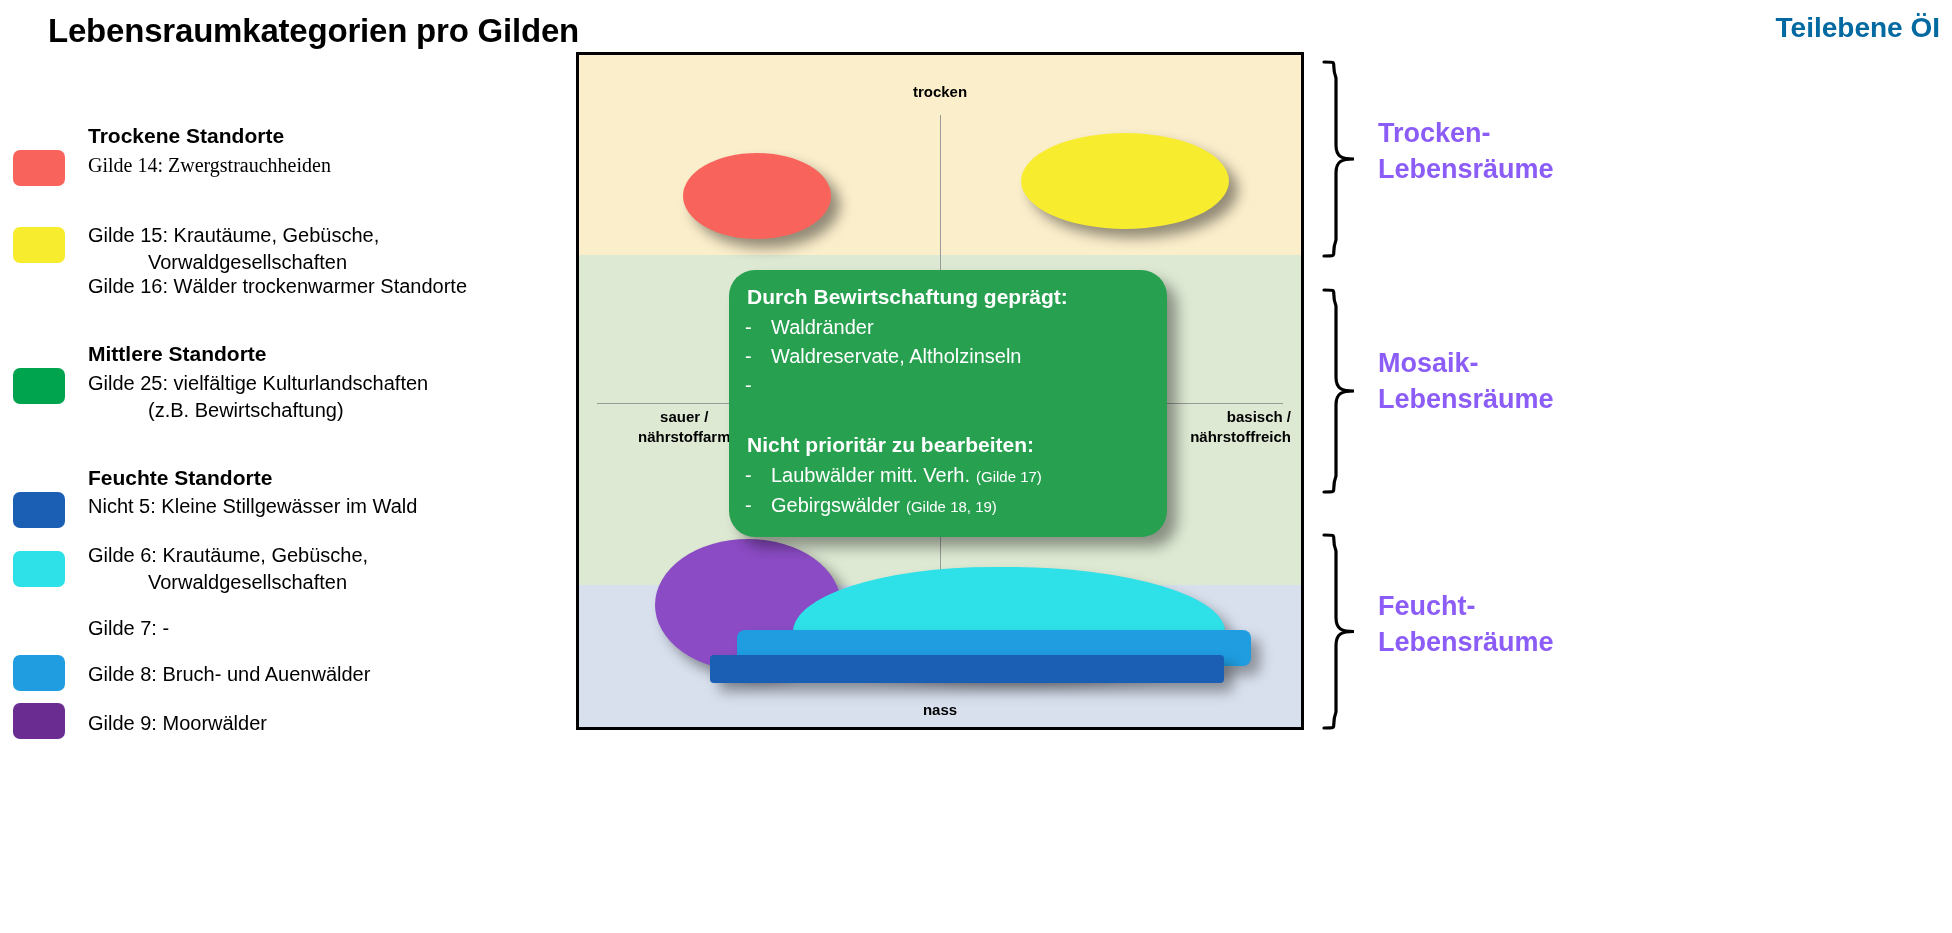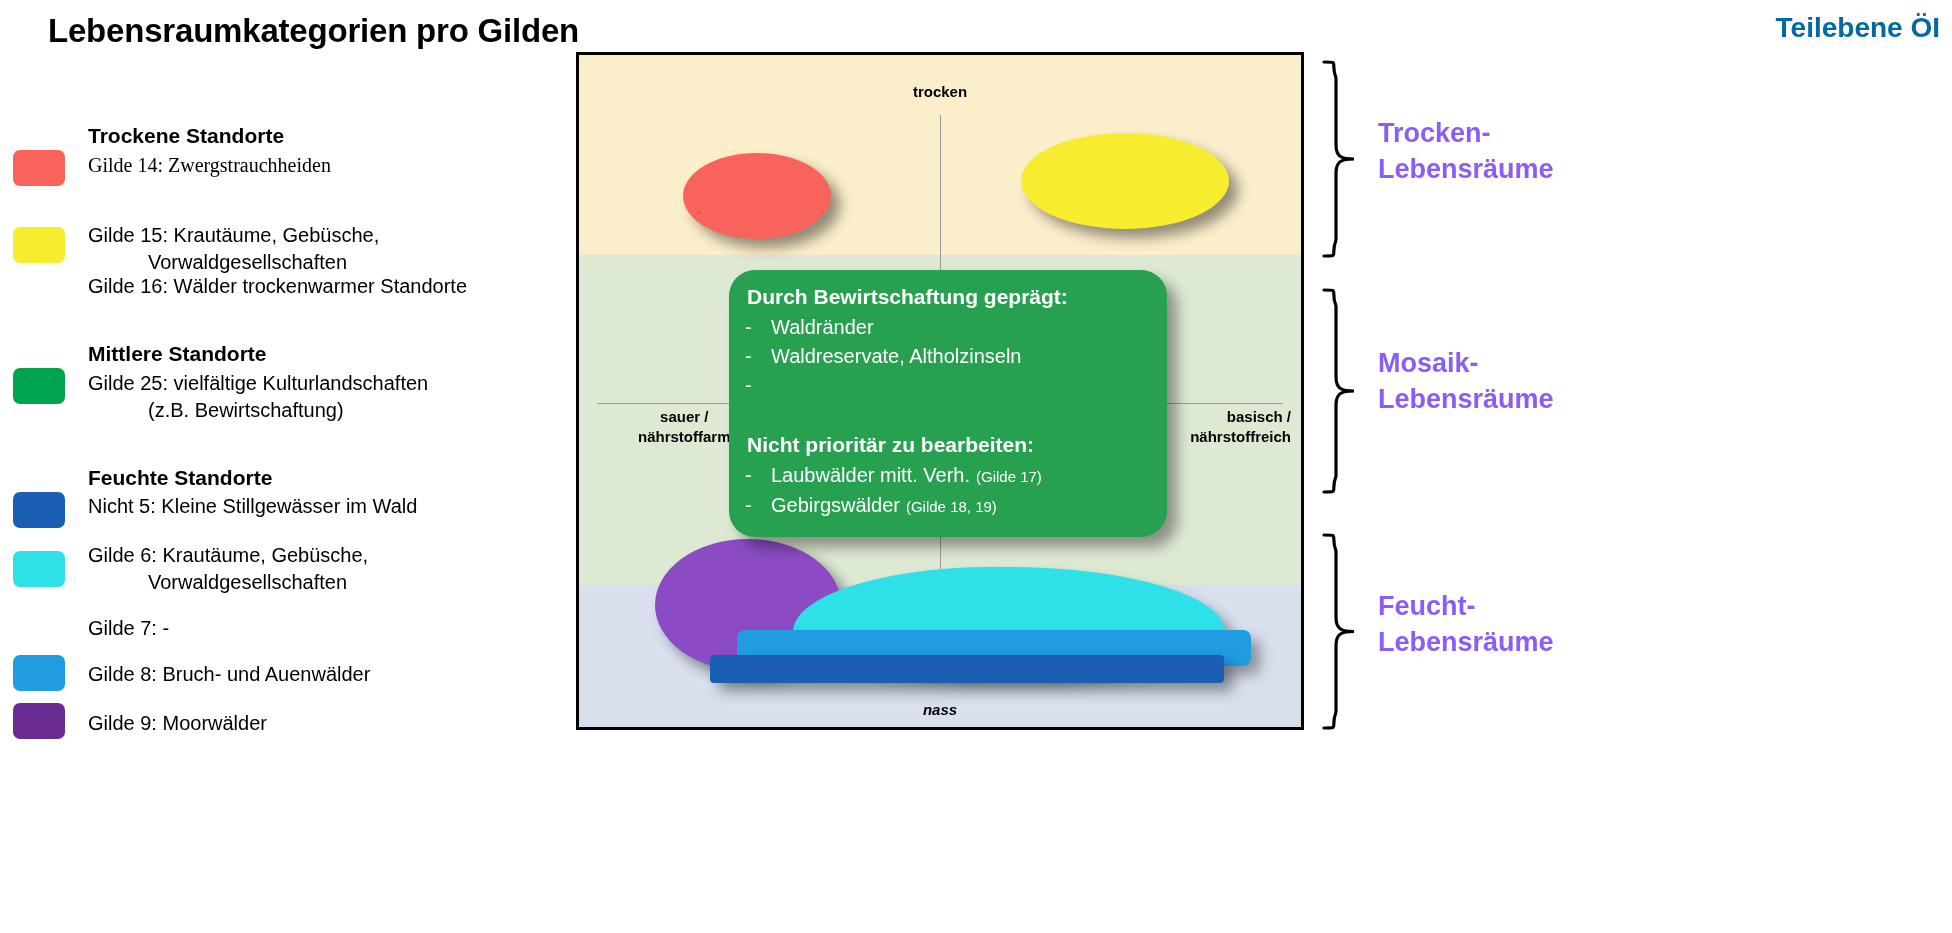--- a/index.html
+++ b/index.html
@@ -45,21 +45,21 @@
   }
   .axis-h{
     position:absolute;left:18px;right:18px;top:348px;height:1px;
     background:#9a9a9a;
   }
   .axis-label{
     position:absolute;font-size:15px;font-weight:bold;color:#000;
     line-height:20px;white-space:pre;
   }
   #lbl-trocken{top:27px;left:0;width:100%;text-align:center;}
-  #lbl-nass   {top:645px;left:0;width:100%;text-align:center;font-style:italic;}
+  #lbl-nass   {top:645px;left:0;width:100%;text-align:center;}
   #lbl-sauer  {top:352px;left:12px;text-align:center;margin-left:47px;}
   #lbl-basisch{top:352px;right:10px;text-align:right;}
 
   
   .blob{position:absolute;}
   .ell{border-radius:50%;box-shadow:9px 9px 13px rgba(0,0,0,0.42);}
   #blob-red   {left:104px;top:98px; width:148px;height:86px;background:#F8645C;}
   #blob-yellow{left:442px;top:78px; width:208px;height:96px;background:#F7ED2E;}
   #blob-purple{left:76px; top:484px;width:186px;height:132px;background:#8B4BC4;}
   #blob-cyan  {left:214px;top:512px;width:432px;height:108px;background:#2EE0E8;

